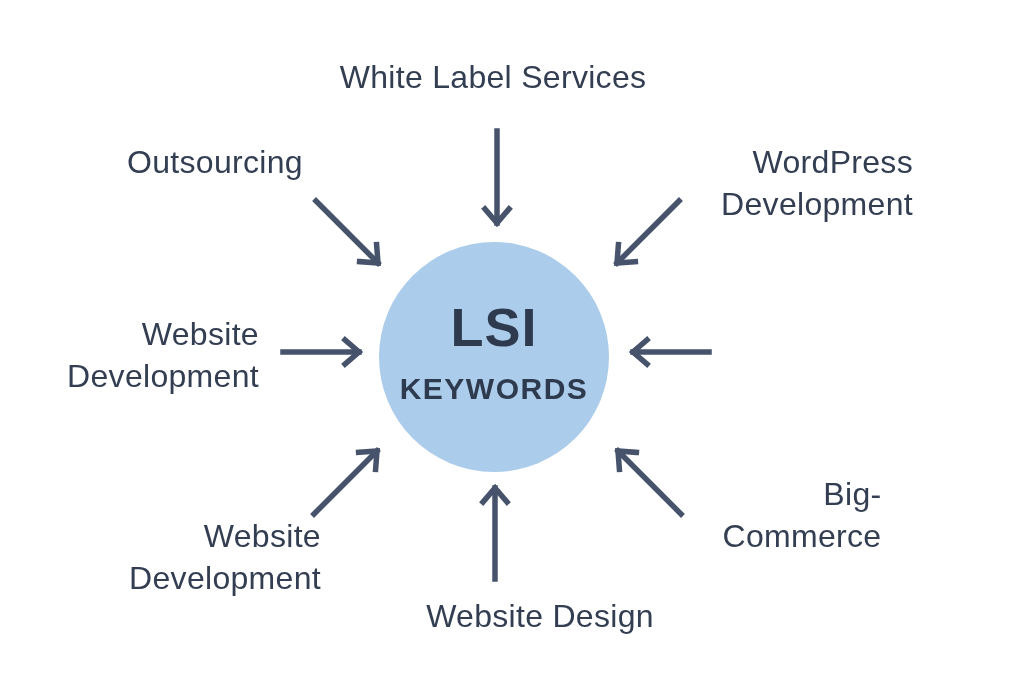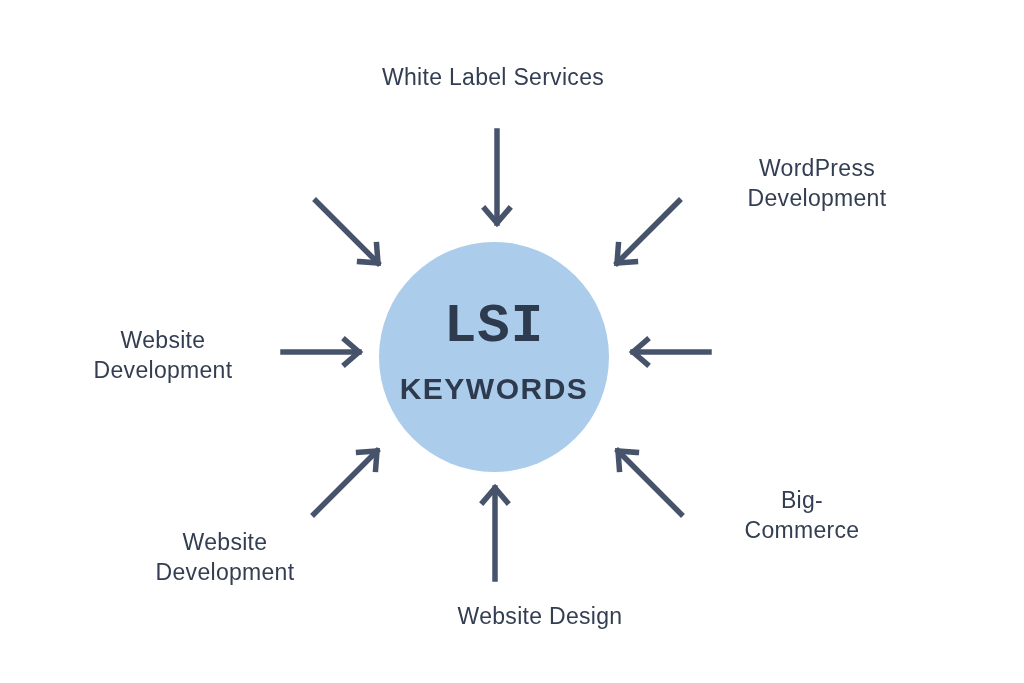--- a/index.html
+++ b/index.html
@@ -40,35 +40,34 @@
     top: 352px;
     transform: translate(-50%, -50%);
     text-align: center;
     color: var(--center-text, #2e3a4e);
     line-height: 1;
   }
   .center-acronym {
     font-size: 54px;
     font-weight: 700;
     letter-spacing: 1px;
-    font-family: Liberation Mono, monospace;
   }
   .center-word {
     margin-top: 20px;
     font-size: 30px;
     font-weight: 700;
     letter-spacing: 1.5px;
   }
   .label {
     position: absolute;
     transform: translate(-50%, -50%);
     color: var(--label-text, #333e52);
-    font-size: 23px;
+    font-size: 32px;
     letter-spacing: 0.3px;
-    text-align: center;
+    text-align: right;
     white-space: pre-line;
     line-height: 1.3;
   }
   .label-top          { left: 493px; top: 78px;  }
   .label-top-left     { left: 215px; top: 163px; }
   .label-top-right    { left: 817px; top: 172px; margin-top: 12px; }
   .label-left         { left: 163px; top: 356px; }
   .label-right        { left: 833px; top: 352px; }
   .label-bottom-left  { left: 225px; top: 558px; }
   .label-bottom-right { left: 802px; top: 516px; }
@@ -116,20 +115,21 @@
       </g>
     </g>
   </svg>
 
   <div class="center-text">
     <div class="center-acronym">LSI</div>
     <div class="center-word">KEYWORDS</div>
   </div>
 
   <div class="label label-top">White Label Services</div>
+  <div class="label label-top-left">Outsourcing</div>
   <div class="label label-top-right">WordPress
 Development</div>
   <div class="label label-left">Website
 Development</div>
   <div class="label label-bottom-left">Website
 Development</div>
   <div class="label label-bottom">Website Design</div>
   <div class="label label-bottom-right">Big-
 Commerce</div>
 

